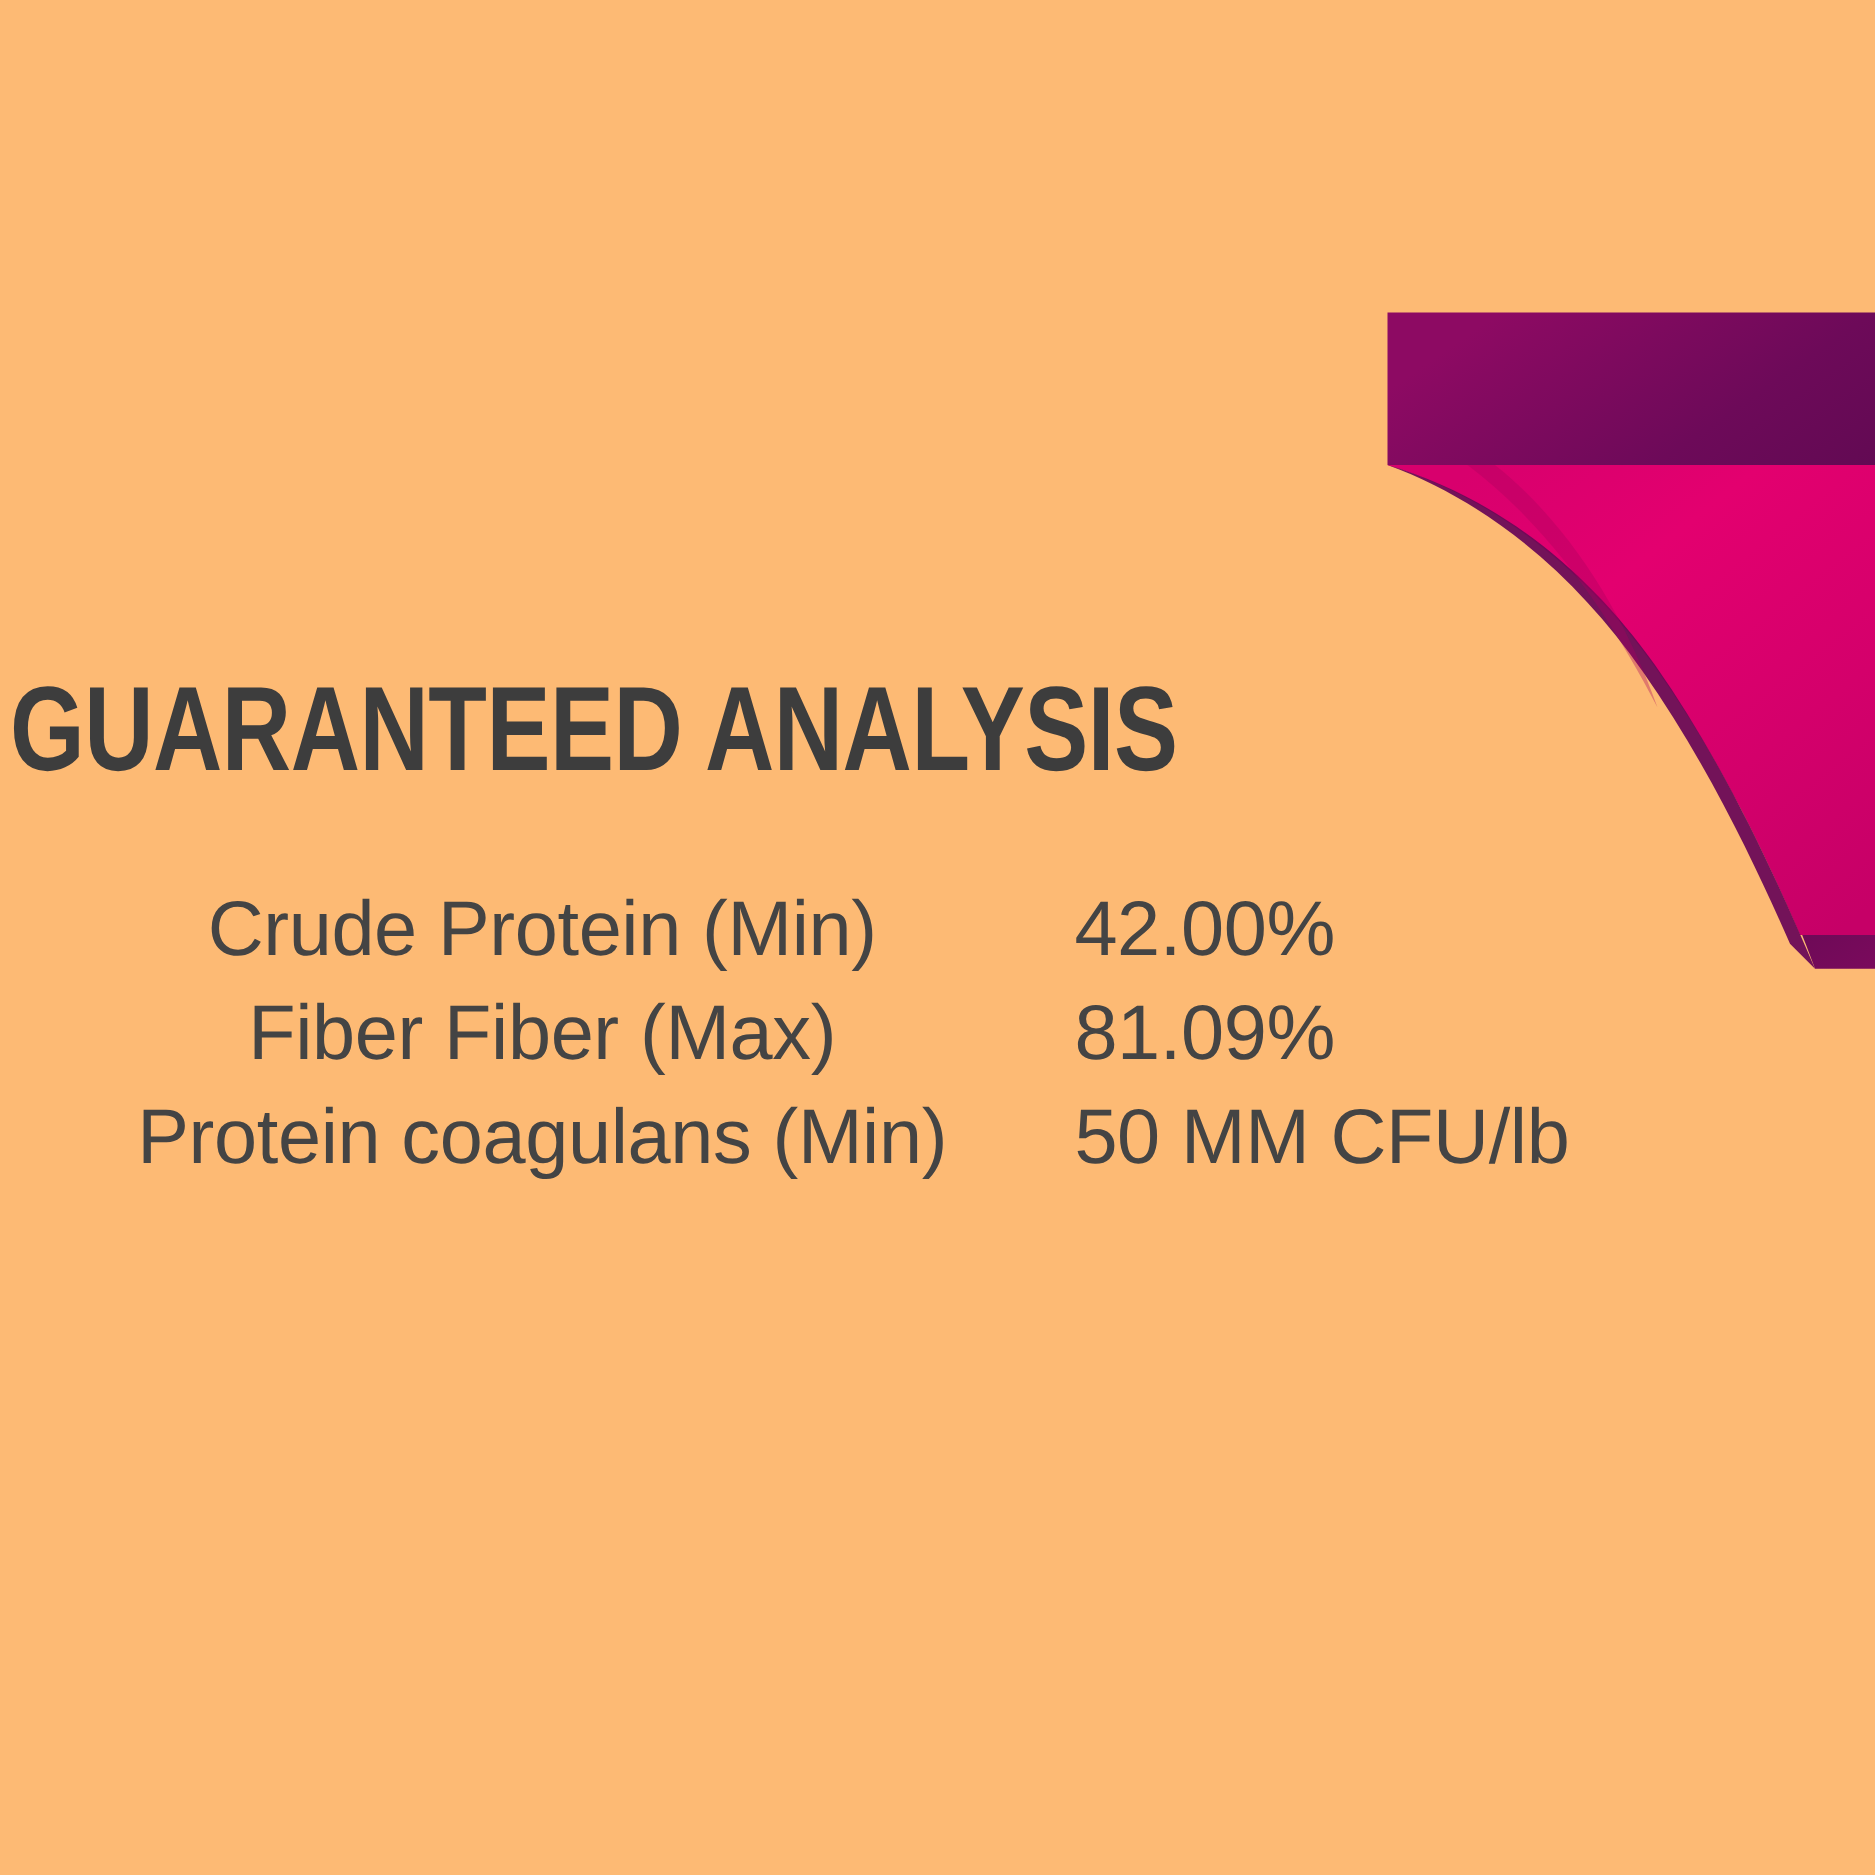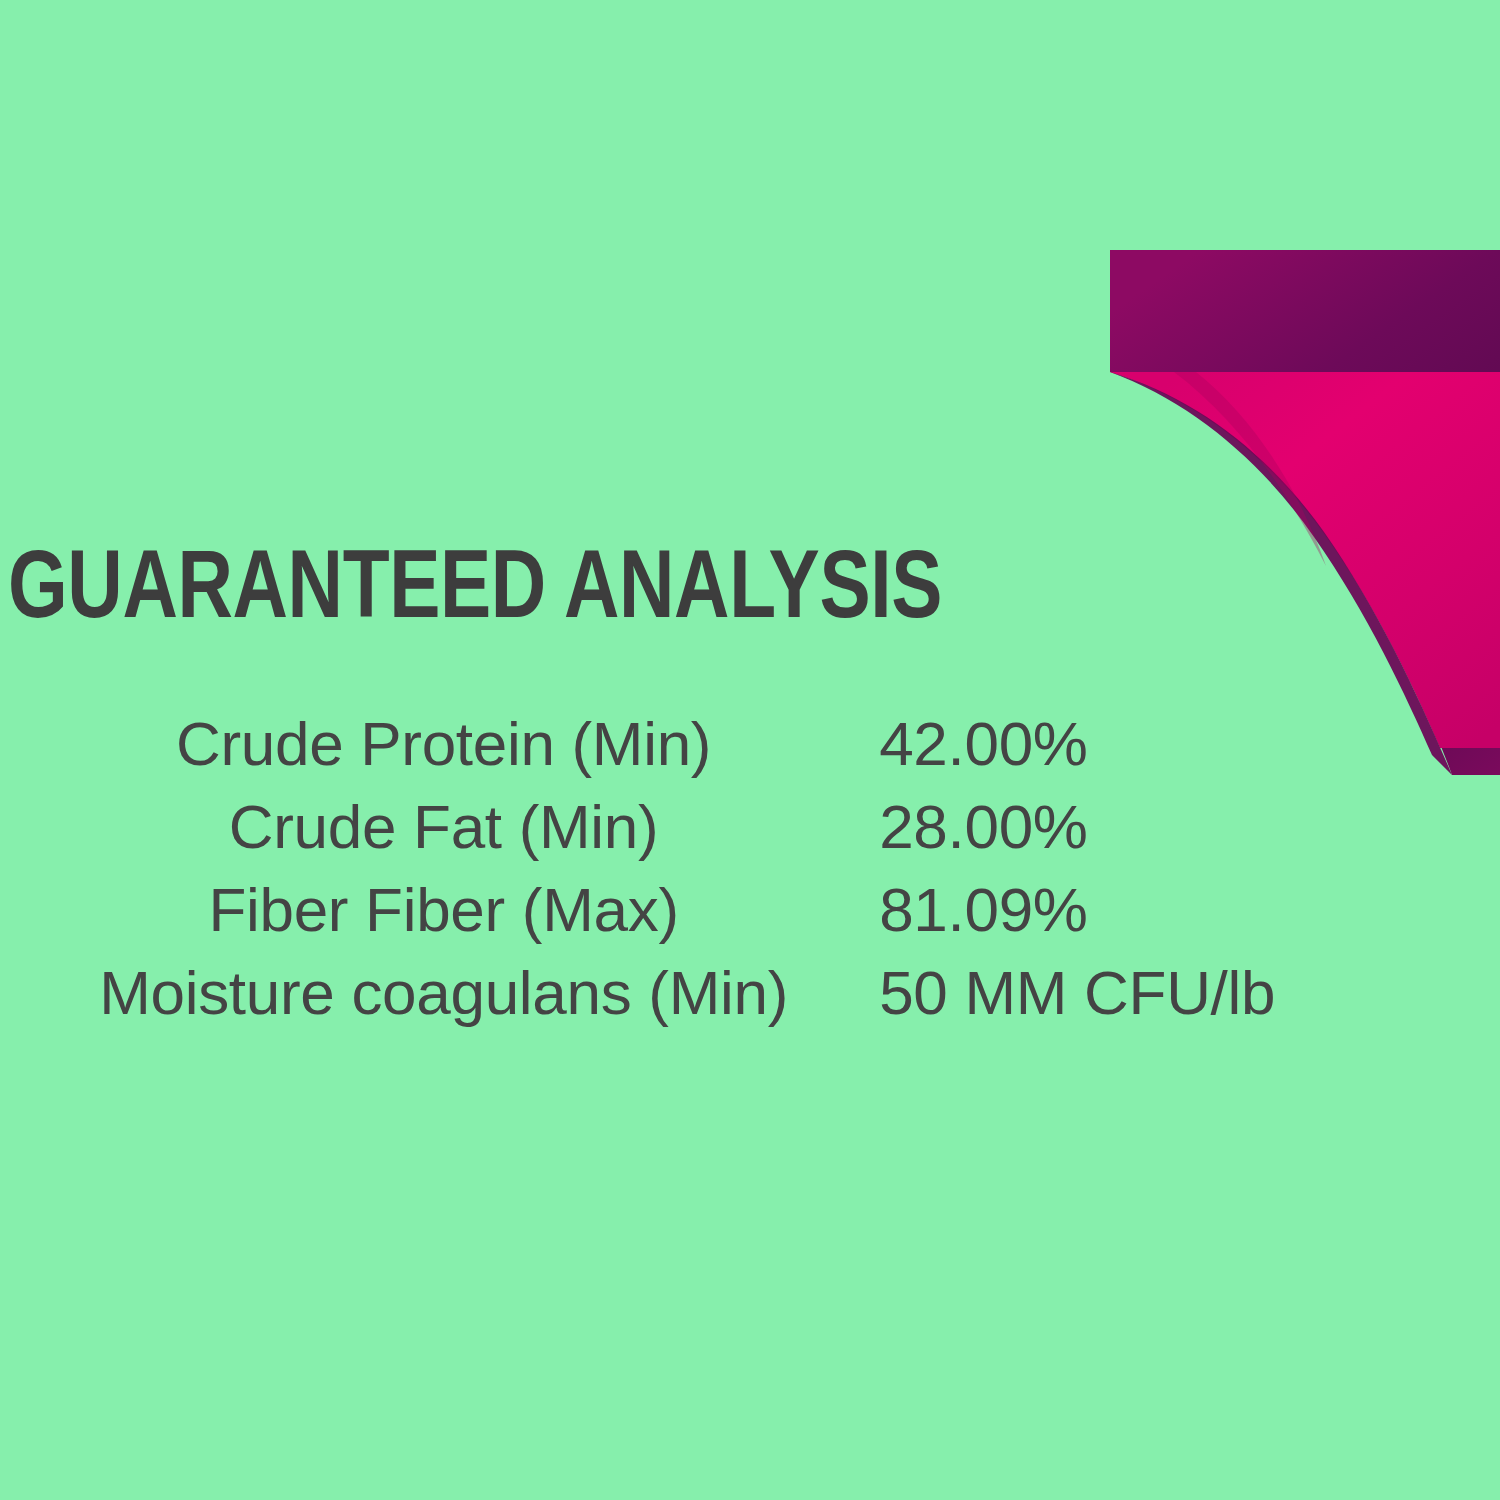--- a/index.html
+++ b/index.html
@@ -12,21 +12,21 @@
     width: 1500px;
     height: 1500px;
     overflow: hidden;
     font-family: "Liberation Sans", sans-serif;
   }
 
   #page {
     position: relative;
     width: 1500px;
     height: 1500px;
-    background: #86efac;
+    background: #fdba74;
     overflow: hidden;
   }
 
   
   #decor {
     position: absolute;
     top: 0;
     left: 0;
     width: 1500px;
     height: 1500px;
@@ -145,27 +145,23 @@
 
   <div id="ga-title">GUARANTEED ANALYSIS</div>
 
   <table id="analysis-table">
     <tbody>
       <tr>
         <td class="nutrient-label">Crude Protein (Min)</td>
         <td class="nutrient-value">42.00%</td>
       </tr>
       <tr>
-        <td class="nutrient-label">Crude Fat (Min)</td>
-        <td class="nutrient-value">28.00%</td>
-      </tr>
-      <tr>
         <td class="nutrient-label">Fiber Fiber (Max)</td>
         <td class="nutrient-value">81.09%</td>
       </tr>
       <tr>
-        <td class="nutrient-label">Moisture coagulans (Min)</td>
+        <td class="nutrient-label">Protein coagulans (Min)</td>
         <td class="nutrient-value">50 MM CFU/lb</td>
       </tr>
     </tbody>
   </table>
 
 </div>
 
 </body></html>

